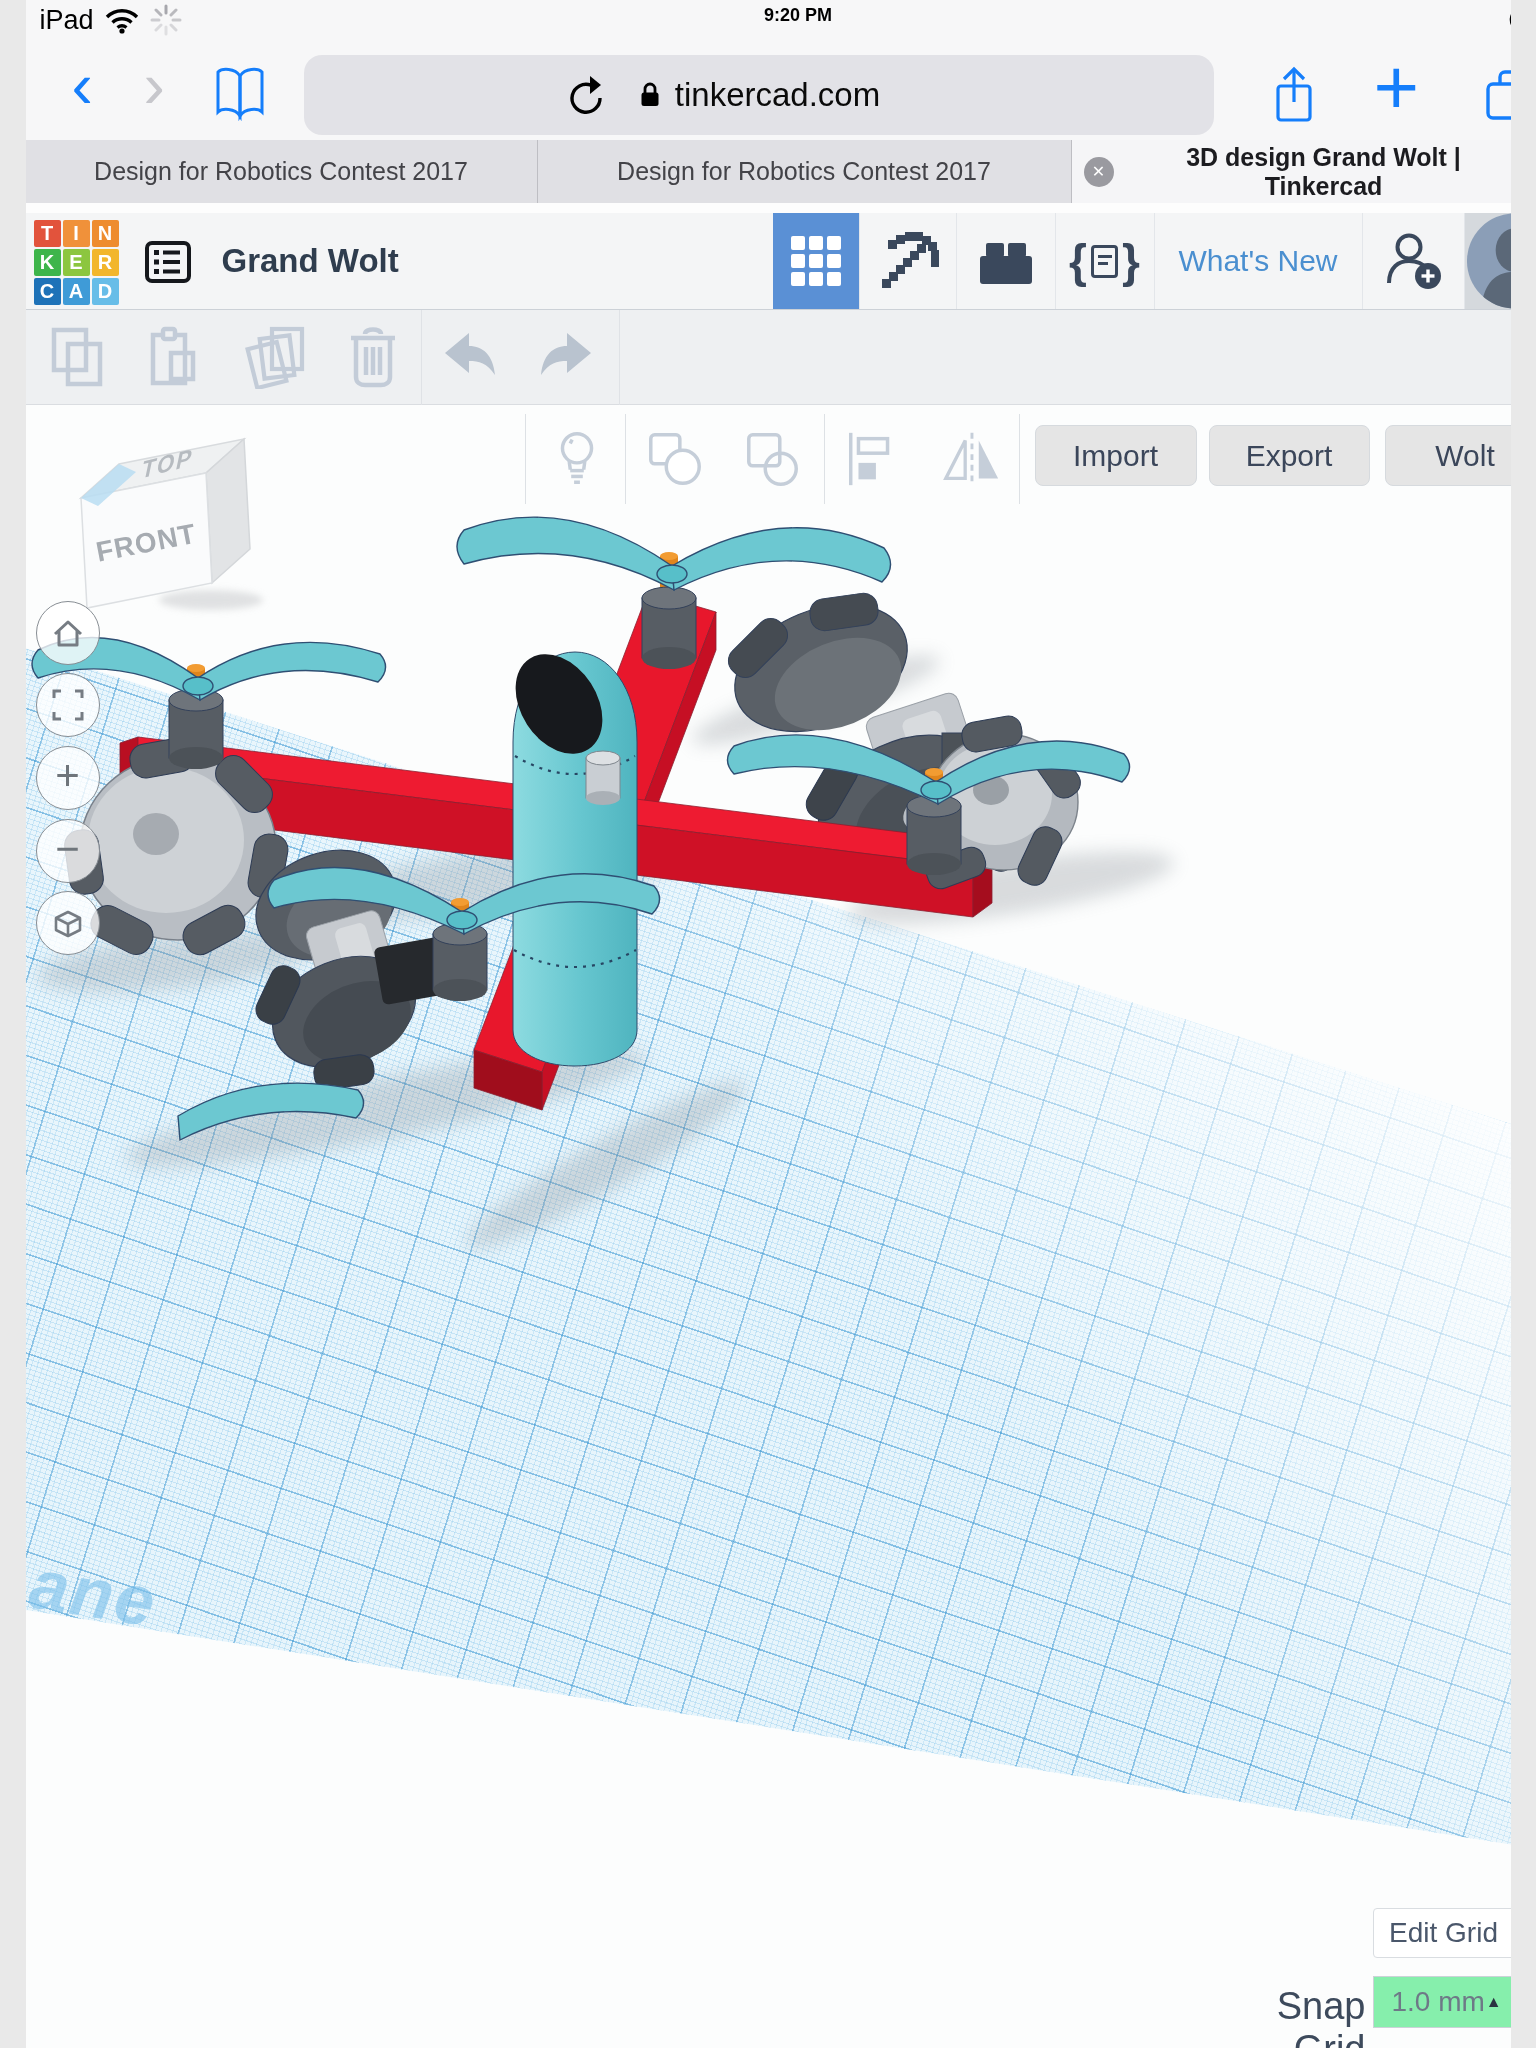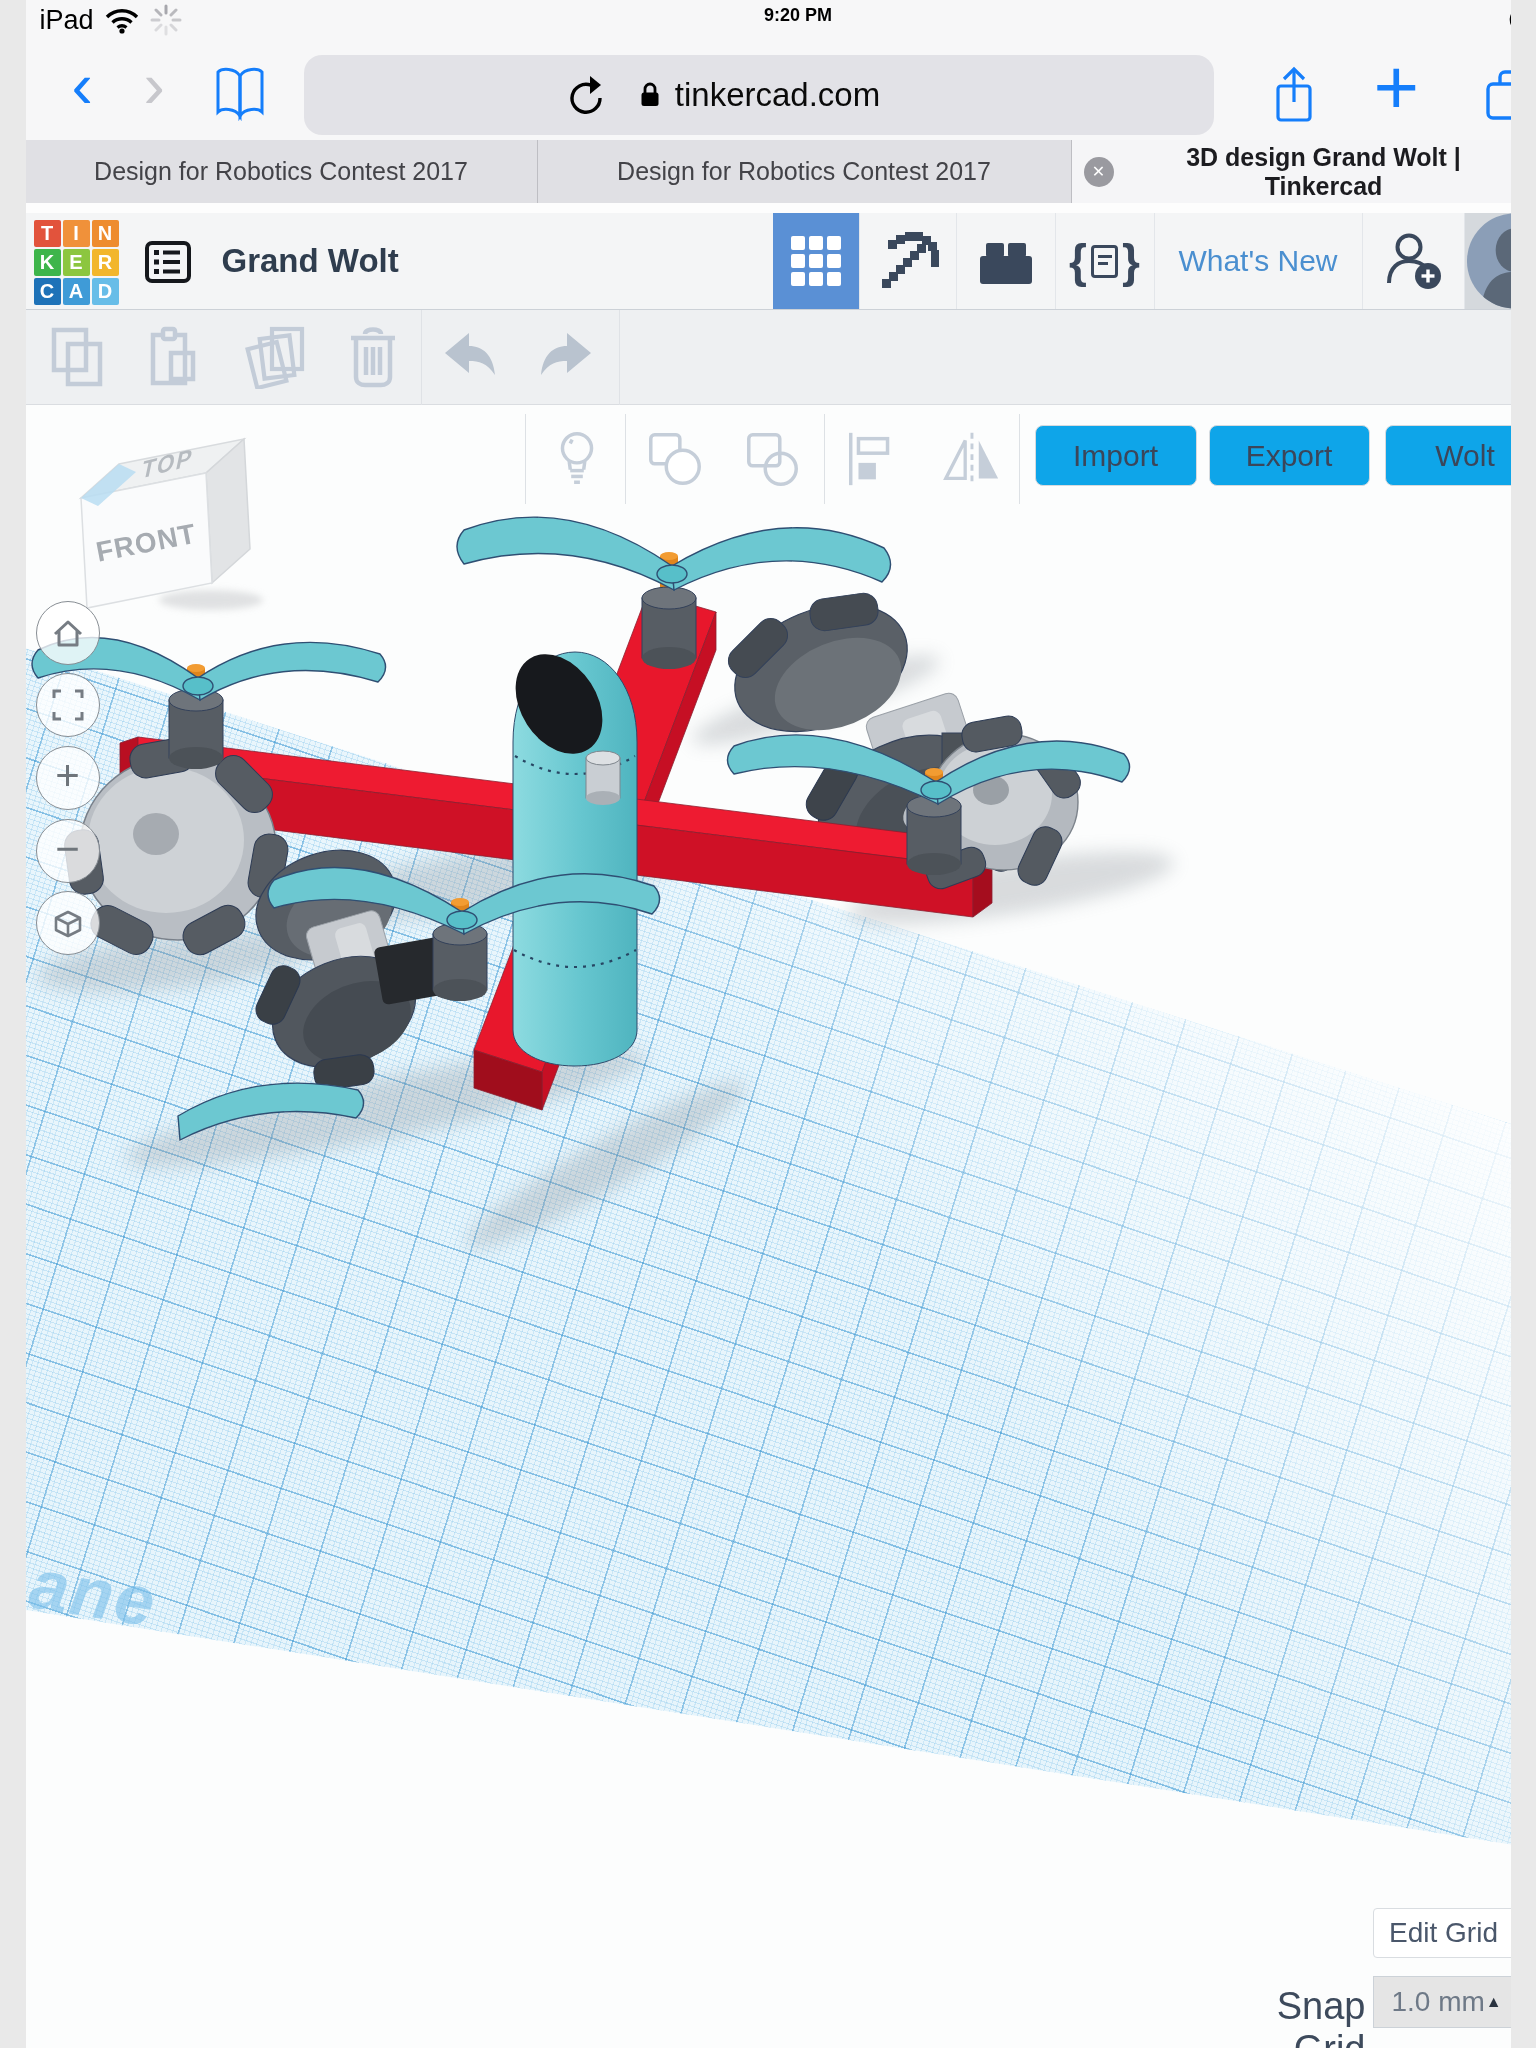--- a/index.html
+++ b/index.html
@@ -58,29 +58,29 @@
       repeating-linear-gradient(107deg,rgba(120,190,232,0.26) 0 1px,rgba(0,0,0,0) 1px 5.6px),
       linear-gradient(#eaf6fc,#e6f4fb);}
   .watermark{position:absolute;left:4px;top:1148px;font-size:70px;font-weight:700;font-style:italic;color:rgba(125,192,234,0.62);transform:rotate(9deg);letter-spacing:2px;}
   .scene{position:absolute;left:0;top:0;width:1536px;height:1643px;}
   .navbtn{position:absolute;left:10px;width:64px;height:64px;border-radius:50%;background:rgba(255,255,255,0.78);border:1.5px solid #878d93;display:flex;align-items:center;justify-content:center;z-index:5;}
   .navglyph{font-size:42px;color:#6f757b;line-height:1;margin-top:-4px;}
   
   .actionbar{position:absolute;left:0;top:3px;width:1520px;height:101px;z-index:7;}
   .actionbar .vdiv2{position:absolute;top:6px;width:1px;height:90px;background:#dde1e5;}
   .actionbar .aicon{position:absolute;top:20px;}
-  .abtn{position:absolute;top:17px;height:61px;background:#0ea5e9;border:1px solid #d6dade;border-radius:8px;font-size:30px;color:#3b465a;display:flex;align-items:center;justify-content:center;}
+  .abtn{position:absolute;top:17px;height:61px;background:#e5e5e5;border:1px solid #d6dade;border-radius:8px;font-size:30px;color:#3b465a;display:flex;align-items:center;justify-content:center;}
   
   .scroll-track{position:absolute;left:1520px;top:0;width:16px;height:1643px;background:#eef0f3;border-left:1px solid #dadde1;z-index:6;}
   .scroll-thumb{position:absolute;left:1522px;top:160px;width:12px;height:1440px;background:#fbfcfd;border:1px solid #d6d9dd;border-radius:7px;z-index:6;}
   .panel-handle{position:absolute;left:1502px;top:778px;width:34px;height:90px;background:#f0f0f1;border:1px solid #d4d4d8;border-right:none;z-index:8;display:flex;align-items:center;justify-content:center;font-size:46px;color:#515156;}
   
   .editgrid-btn{position:absolute;left:1347px;top:1503px;width:142px;height:50px;background:#fff;border:1px solid #d9dde1;border-radius:4px;font-size:28px;color:#4a576b;display:flex;align-items:center;justify-content:center;z-index:7;}
   .snap-label{position:absolute;left:1180px;top:1580px;width:160px;text-align:right;font-size:38px;color:#3d4a5c;z-index:7;}
-  .snap-dd{position:absolute;left:1347px;top:1571px;width:142px;height:52px;background:#e5e5e5;border:1px solid #ccd2d8;display:flex;align-items:center;justify-content:space-between;padding:0 12px 0 18px;z-index:7;}
+  .snap-dd{position:absolute;left:1347px;top:1571px;width:142px;height:52px;background:#86efac;border:1px solid #ccd2d8;display:flex;align-items:center;justify-content:space-between;padding:0 12px 0 18px;z-index:7;}
   .snap-val{font-size:28px;color:#6e7987;}
   .snap-caret{font-size:16px;color:#2a3340;}
 </style>
 </head>
 <body>
 
 <div class="screen">
 
   <div class="statusbar">
     <div class="sb-left">

